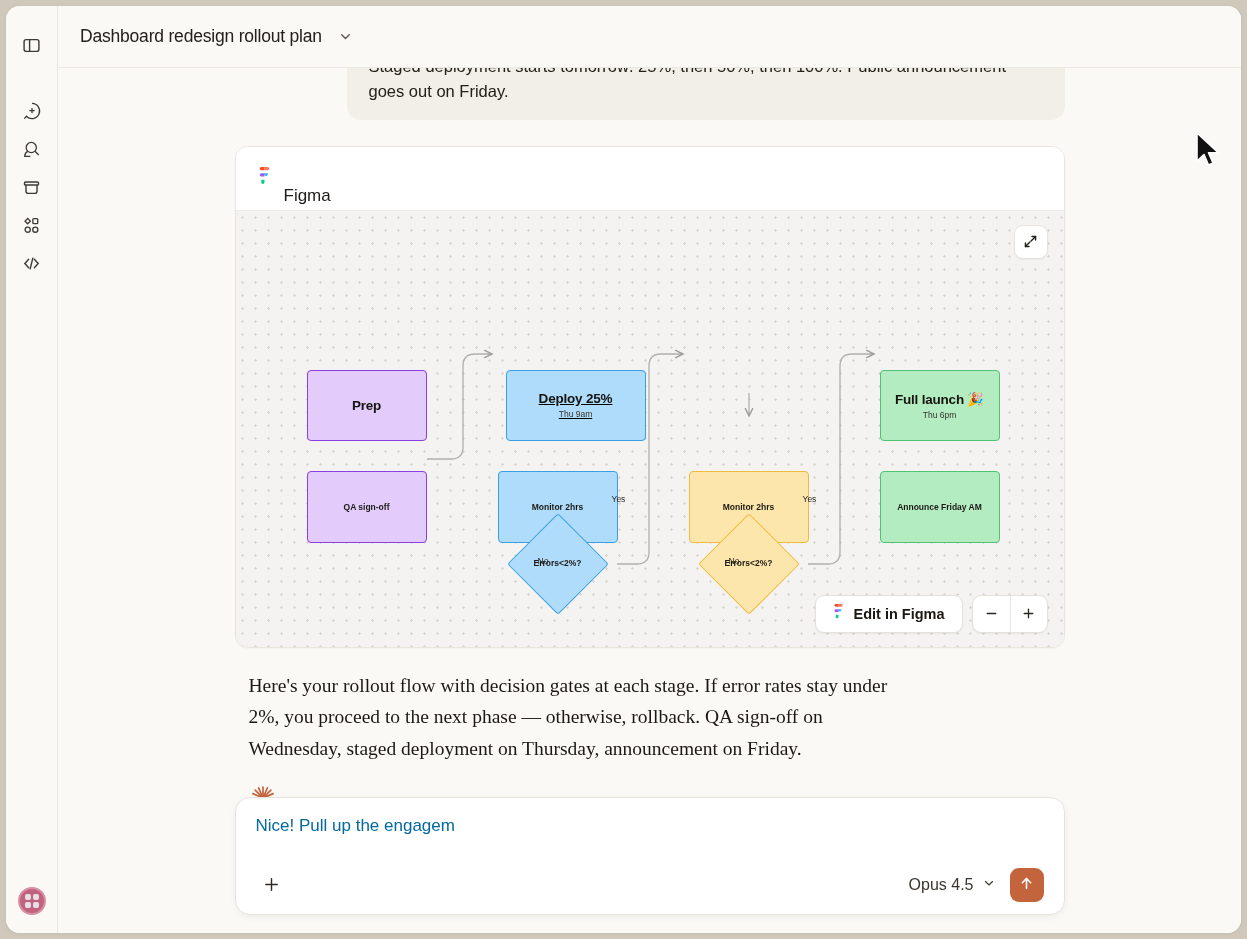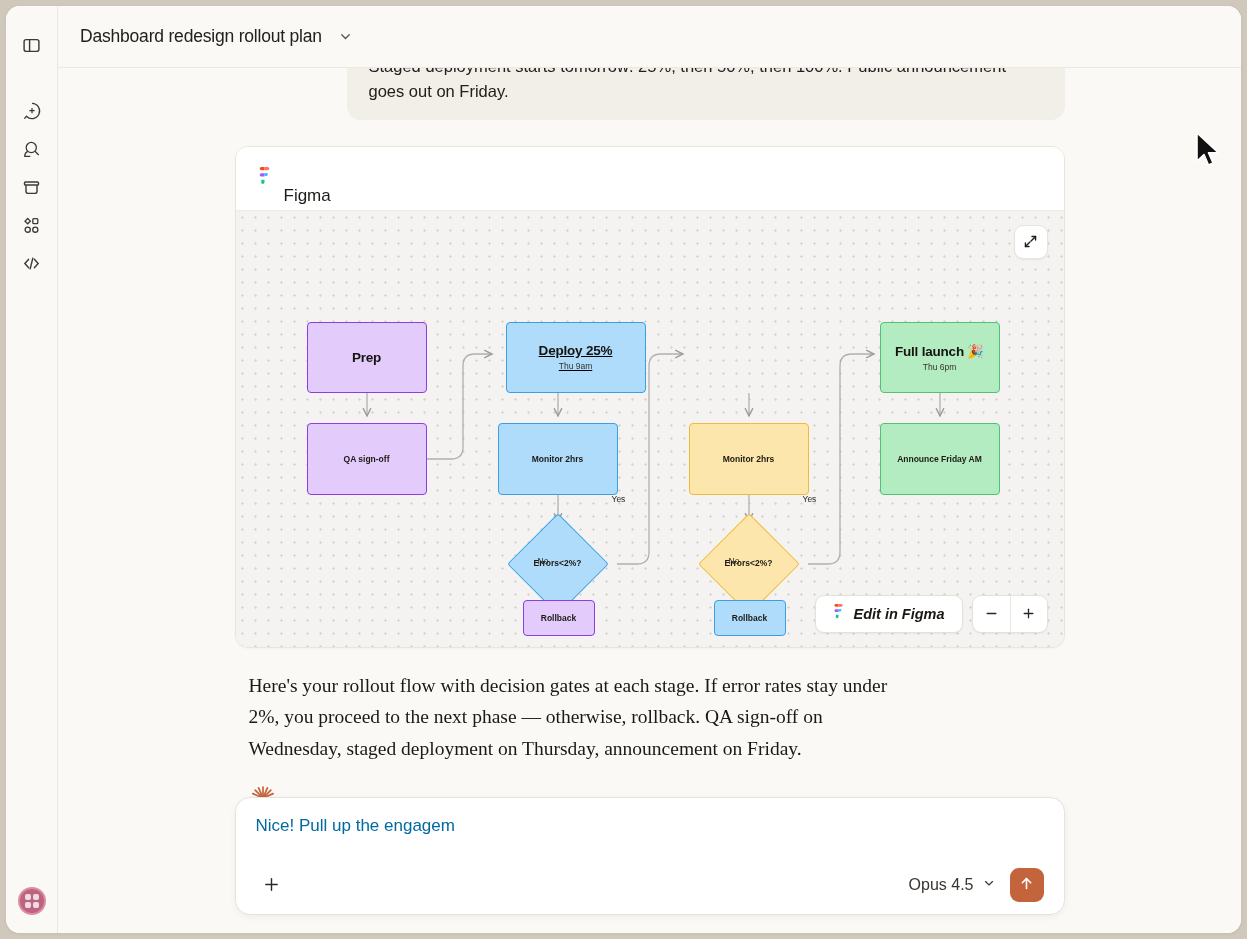--- a/index.html
+++ b/index.html
@@ -171,20 +171,21 @@
   
   .node {
     position: absolute;
     border-radius: 4px;
     display: flex;
     flex-direction: column;
     align-items: center;
     justify-content: center;
     text-align: right;
     z-index: 3;
+    margin-top: 48px;
   }
   .node .t1 {
     font-size: 13.5px;
     font-weight: bold;
     color: #15130f;
     letter-spacing: -0.2px;
   }
   .node .t2 {
     font-size: 8.5px;
     color: #36332d;
@@ -243,21 +244,20 @@
     border: 1px solid #e4e1da;
     border-radius: 9px;
     display: flex; align-items: center;
     gap: 9px;
     padding: 0 17px;
     font-size: 14.5px;
     font-weight: bold;
     color: #1b1813;
     cursor: pointer;
     box-shadow: 0 1px 2px rgba(0,0,0,0.05);
-    font-style: italic;
   }
   #zoom-group {
     height: 38px;
     background: #fff;
     border: 1px solid #e4e1da;
     border-radius: 9px;
     display: flex;
     overflow: hidden;
     box-shadow: 0 1px 2px rgba(0,0,0,0.05);
   }

